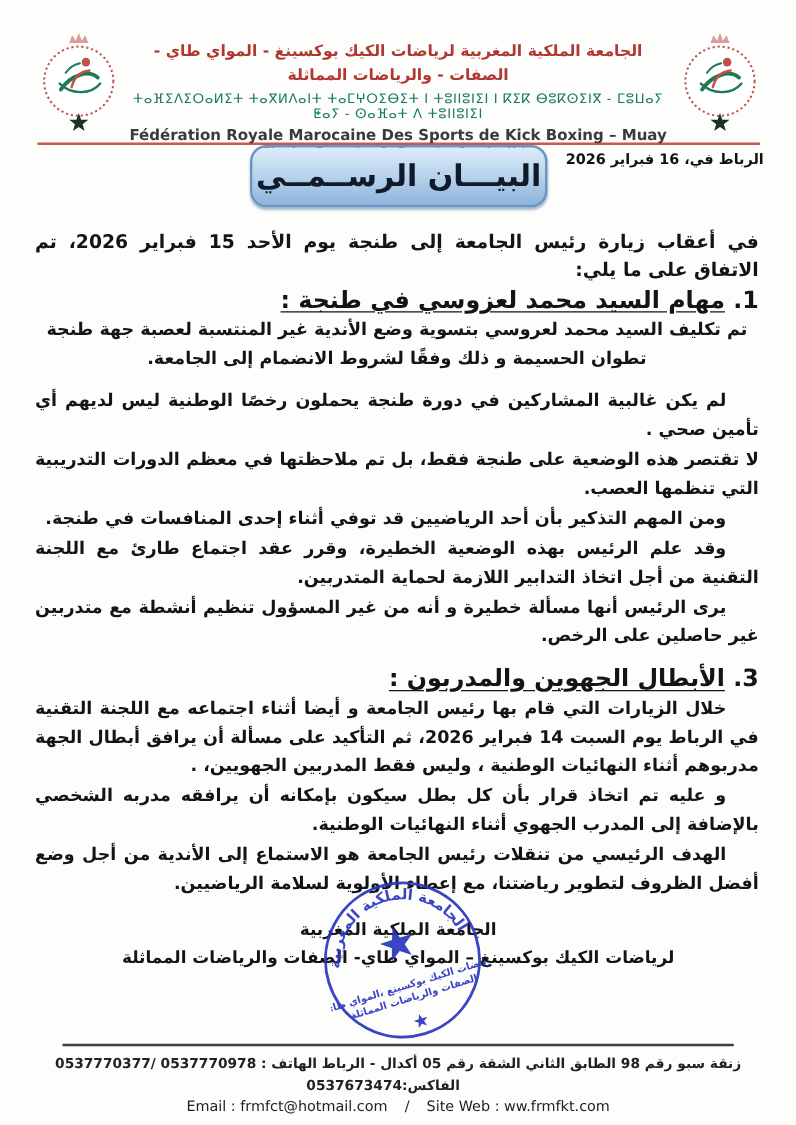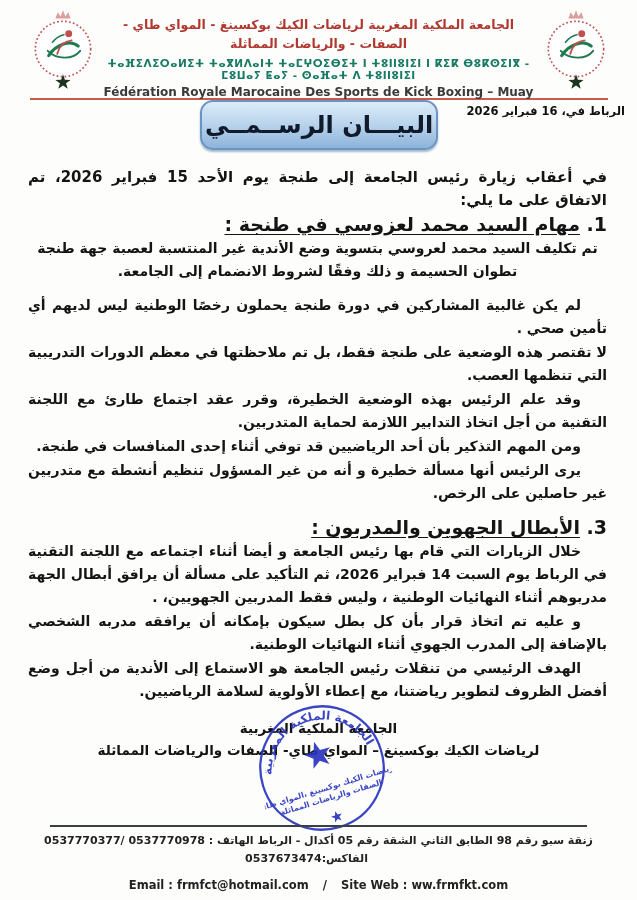--- a/index.html
+++ b/index.html
@@ -2,32 +2,32 @@
 <html lang="ar"><head>
 <meta charset="utf-8">
 <style>
   html,body{margin:0;padding:0;background:#e8e8e8;}
   .page{
     position:relative;width:637px;height:900px;margin:0 auto;
     background:#fdfdfc;overflow:hidden;
     font-family:"DejaVu Sans",sans-serif;color:#1a1a1a;
   }
   
-  .letterhead{position:relative;height:86px;padding-top:8px;}
+  .letterhead{position:relative;height:86px;padding-top:8px;margin-top:16px;}
   .logo{position:absolute;top:6px;width:74px;height:84px;}
   .logo.left{left:26px;}
   .logo.right{right:24px;}
   .head-text{width:430px;margin:0 auto;text-align:center;direction:rtl;}
   .head-ar{font-size:12.5px;font-weight:700;color:#b03830;margin-top:8px;line-height:1.5;}
-  .head-tif{font-size:10.5px;font-weight:700;color:#177a63;direction:ltr;margin-top:3px;letter-spacing:.5px;}
+  .head-tif{font-size:10.5px;font-weight:400;color:#177a63;direction:ltr;margin-top:3px;letter-spacing:.5px;}
   .head-fr{font-size:12px;font-weight:700;color:#3a3a3a;direction:ltr;margin-top:4px;}
   .head-rule{width:578px;margin:4px auto 0;border-top:2px solid #c9594c;}
   
   .meta-row{position:relative;height:66px;}
-  .date-block{position:absolute;right:12px;top:3px;direction:rtl;text-align:right;
+  .date-block{position:absolute;right:26px;top:3px;direction:rtl;text-align:right;
     font-size:11.5px;font-weight:700;color:#111;line-height:17px;}
   .title-box{
     position:absolute;left:200px;top:0;width:234px;height:46px;
     display:flex;align-items:center;justify-content:center;
     background:linear-gradient(180deg,#dcecf9 0%,#b9d4ec 48%,#8db4db 100%);
     border:2px solid #6b94c0;border-radius:13px;
     box-shadow:0 2px 2px rgba(90,130,170,.55);
     font-size:24px;font-weight:700;color:#101a2a;direction:rtl;
   }
   
@@ -45,21 +45,21 @@
     line-height:22px;margin-top:14px;color:#141414;}
   
   .stamp{position:absolute;left:256px;top:702px;width:132px;height:132px;
     transform:rotate(-17deg);opacity:.92;}
   
   .footer{position:absolute;left:0;right:0;bottom:8px;}
   .footer-rule{width:537px;margin:0 auto 5px;border-top:2px solid #3a3f44;}
   .addr-line{direction:rtl;text-align:center;font-size:11px;font-weight:700;color:#222;line-height:18px;}
   .addr-line .fax-group{margin-right:24px;}
   .addr-line .num{direction:ltr;unicode-bidi:embed;}
-  .email-line{direction:ltr;text-align:center;font-size:11.5px;font-weight:700;color:#222;margin-top:10px;}
+  .email-line{direction:ltr;text-align:center;font-size:11.5px;font-weight:400;color:#222;margin-top:0;}
   .email-line .sep{margin:0 10px;}
 </style>
 </head>
 <body>
 
 <div class="page">
 
   <div class="letterhead">
 
     <div class="logo left">
@@ -115,22 +115,22 @@
     <p class="intro">في أعقاب زيارة رئيس الجامعة إلى طنجة يوم الأحد 15 فبراير 2026، تم الاتفاق على ما يلي:</p>
 
     <div class="sec">
       <p class="sec-h"><span class="num">1.</span> <span class="h-text">مهام السيد محمد لعزوسي في طنجة :</span></p>
       <p class="centered">تم تكليف السيد محمد لعروسي بتسوية وضع الأندية غير المنتسبة لعصبة جهة طنجة تطوان الحسيمة و ذلك وفقًا لشروط الانضمام إلى الجامعة.</p>
     </div>
 
     <div class="sec">
       <p class="indent">لم يكن غالبية المشاركين في دورة طنجة يحملون رخصًا الوطنية ليس لديهم أي تأمين صحي .</p>
       <p>لا تقتصر هذه الوضعية على طنجة فقط، بل تم ملاحظتها في معظم الدورات التدريبية التي تنظمها العصب.</p>
+      <p class="indent">ومن المهم التذكير بأن أحد الرياضيين قد توفي أثناء إحدى المنافسات في طنجة.</p>
       <p class="indent">وقد علم الرئيس بهذه الوضعية الخطيرة، وقرر عقد اجتماع طارئ مع اللجنة التقنية من أجل اتخاذ التدابير اللازمة لحماية المتدربين.</p>
-      <p class="indent">ومن المهم التذكير بأن أحد الرياضيين قد توفي أثناء إحدى المنافسات في طنجة.</p>
       <p class="indent">يرى الرئيس أنها مسألة خطيرة و أنه من غير المسؤول تنظيم أنشطة مع متدربين غير حاصلين على الرخص.</p>
     </div>
 
     <div class="sec">
       <p class="sec-h"><span class="num">3.</span> <span class="h-text">الأبطال الجهوين والمدربون :</span></p>
       <p class="indent">خلال الزيارات التي قام بها رئيس الجامعة و أيضا أثناء اجتماعه مع اللجنة التقنية في الرباط يوم السبت 14 فبراير 2026، ثم التأكيد على مسألة أن يرافق أبطال الجهة مدربوهم أثناء النهائيات الوطنية ، وليس فقط المدربين الجهويين، .</p>
       <p class="indent">و عليه تم اتخاذ قرار بأن كل بطل سيكون بإمكانه أن يرافقه مدربه الشخصي بالإضافة إلى المدرب الجهوي أثناء النهائيات الوطنية.</p>
       <p class="indent">الهدف الرئيسي من تنقلات رئيس الجامعة هو الاستماع إلى الأندية من أجل وضع أفضل الظروف لتطوير رياضتنا، مع إعطاء الأولوية لسلامة الرياضيين.</p>
     </div>
   </div>

